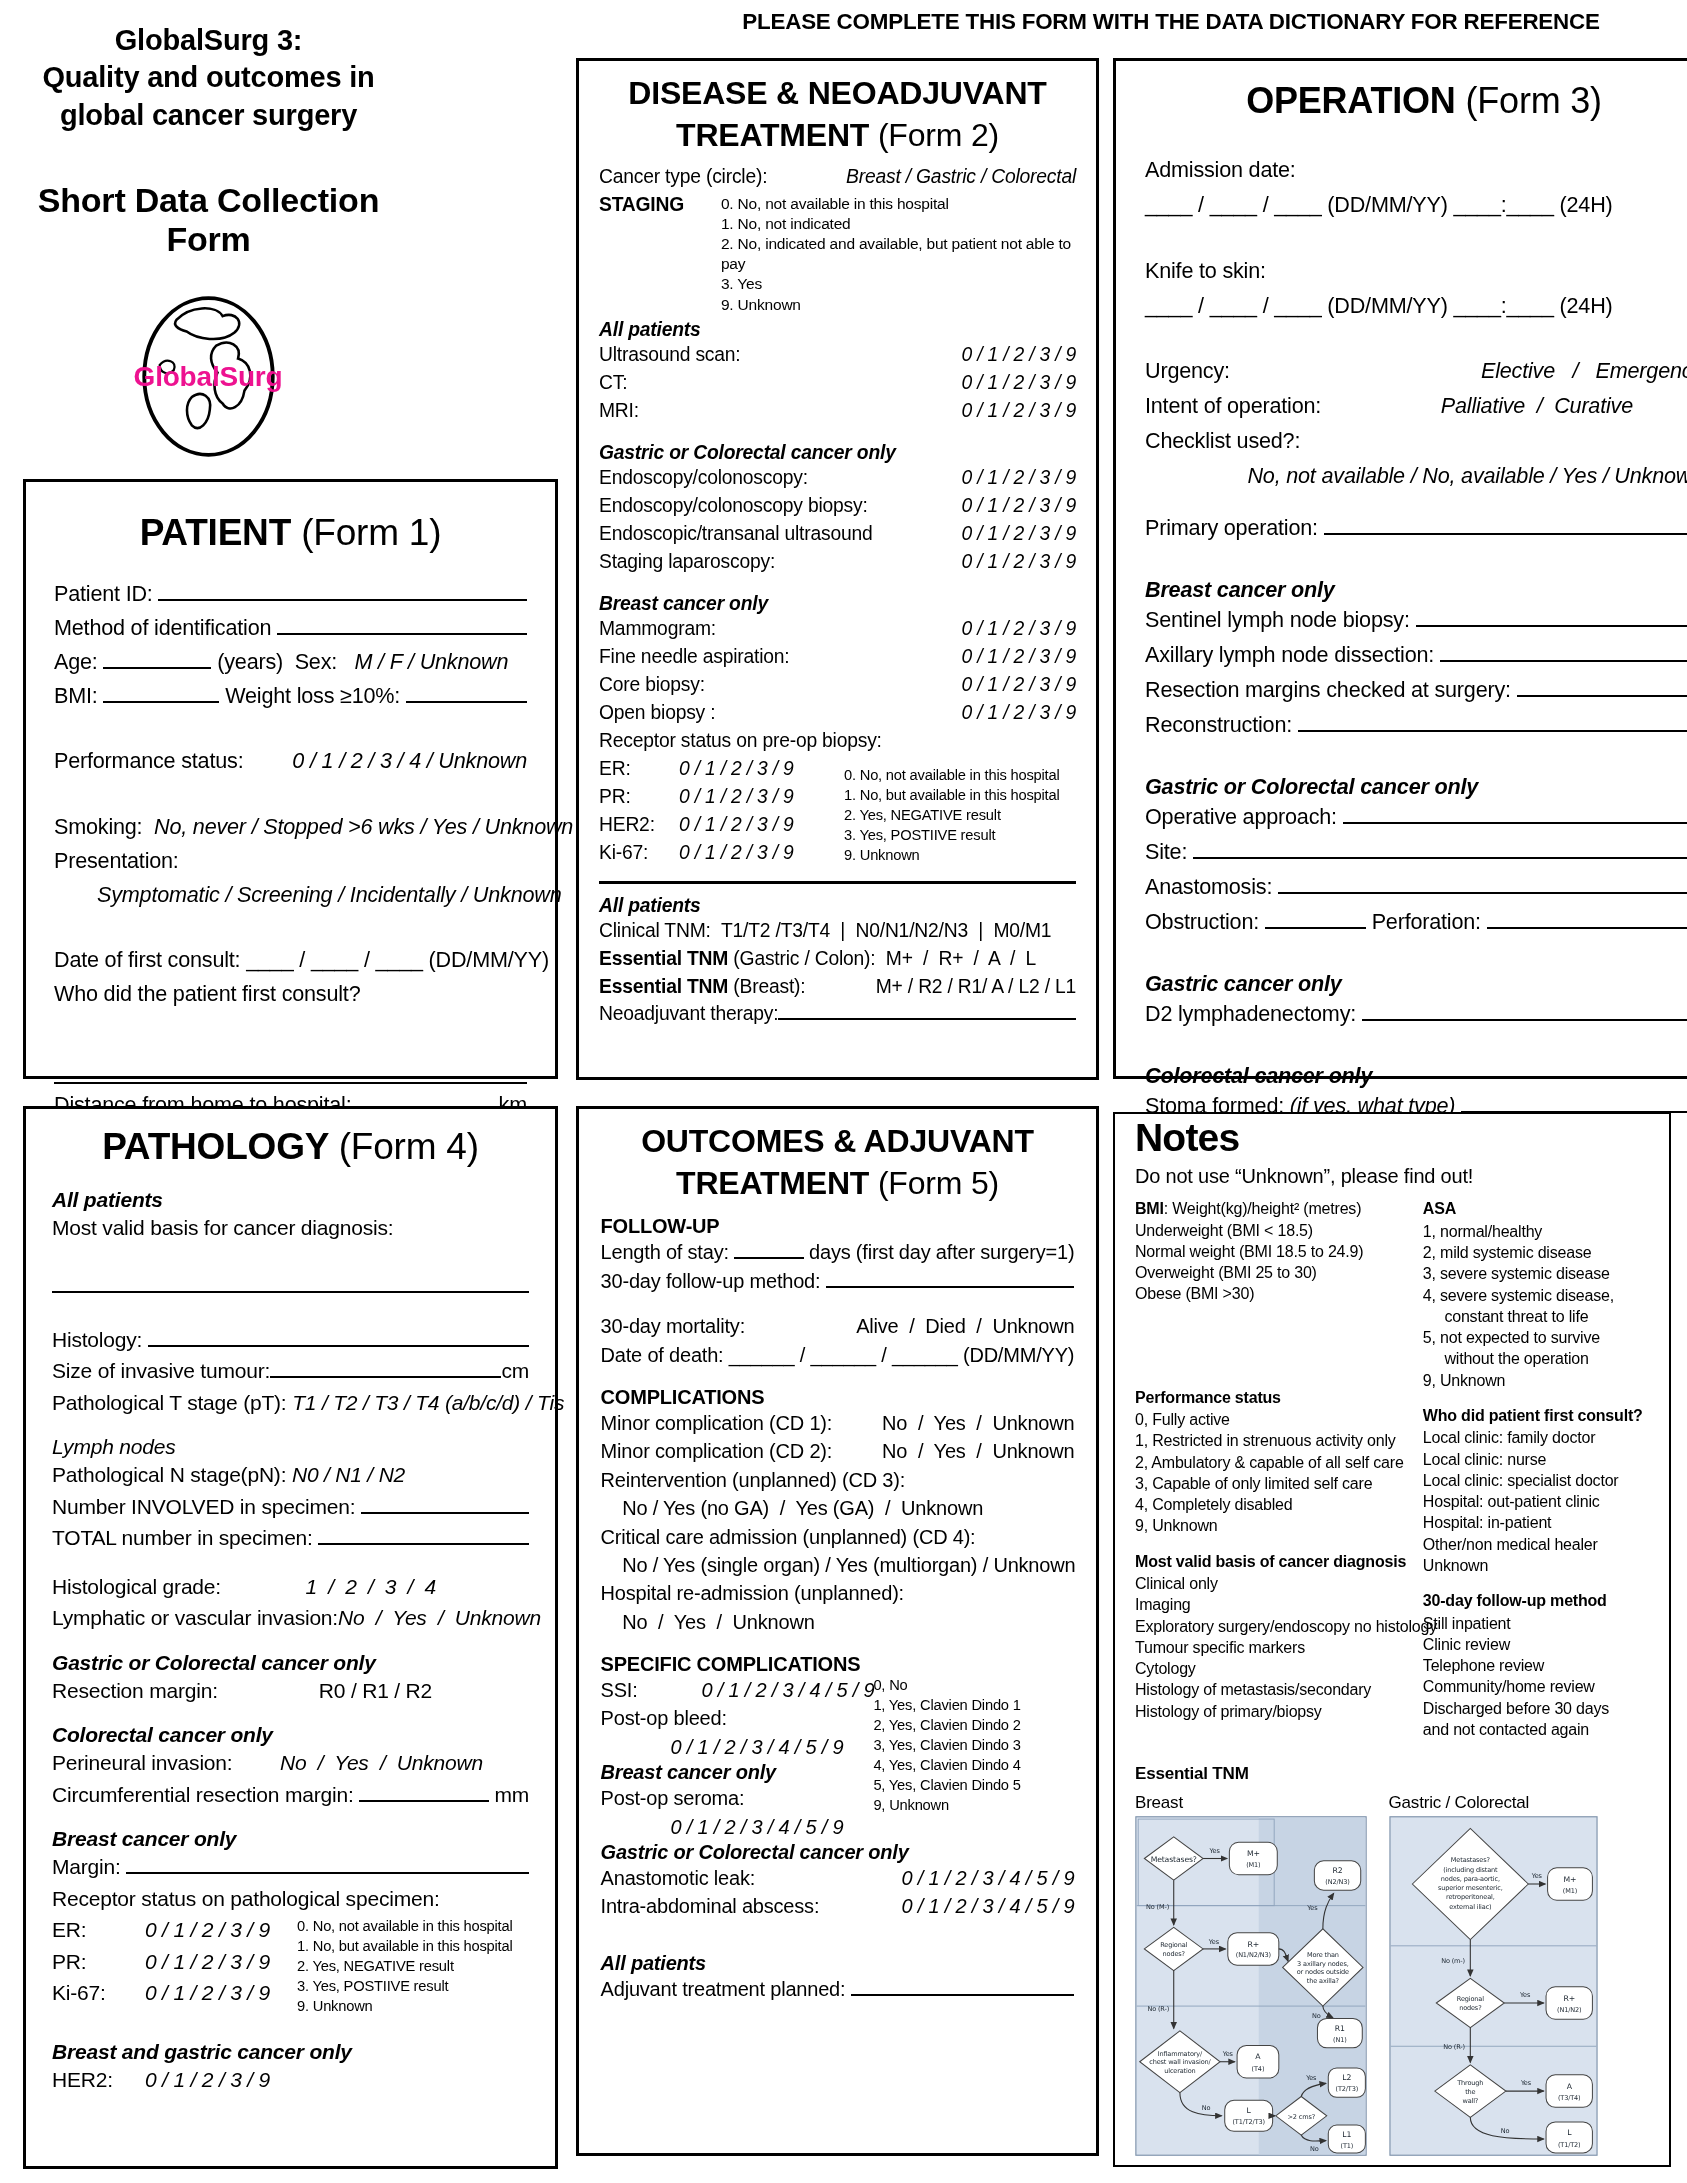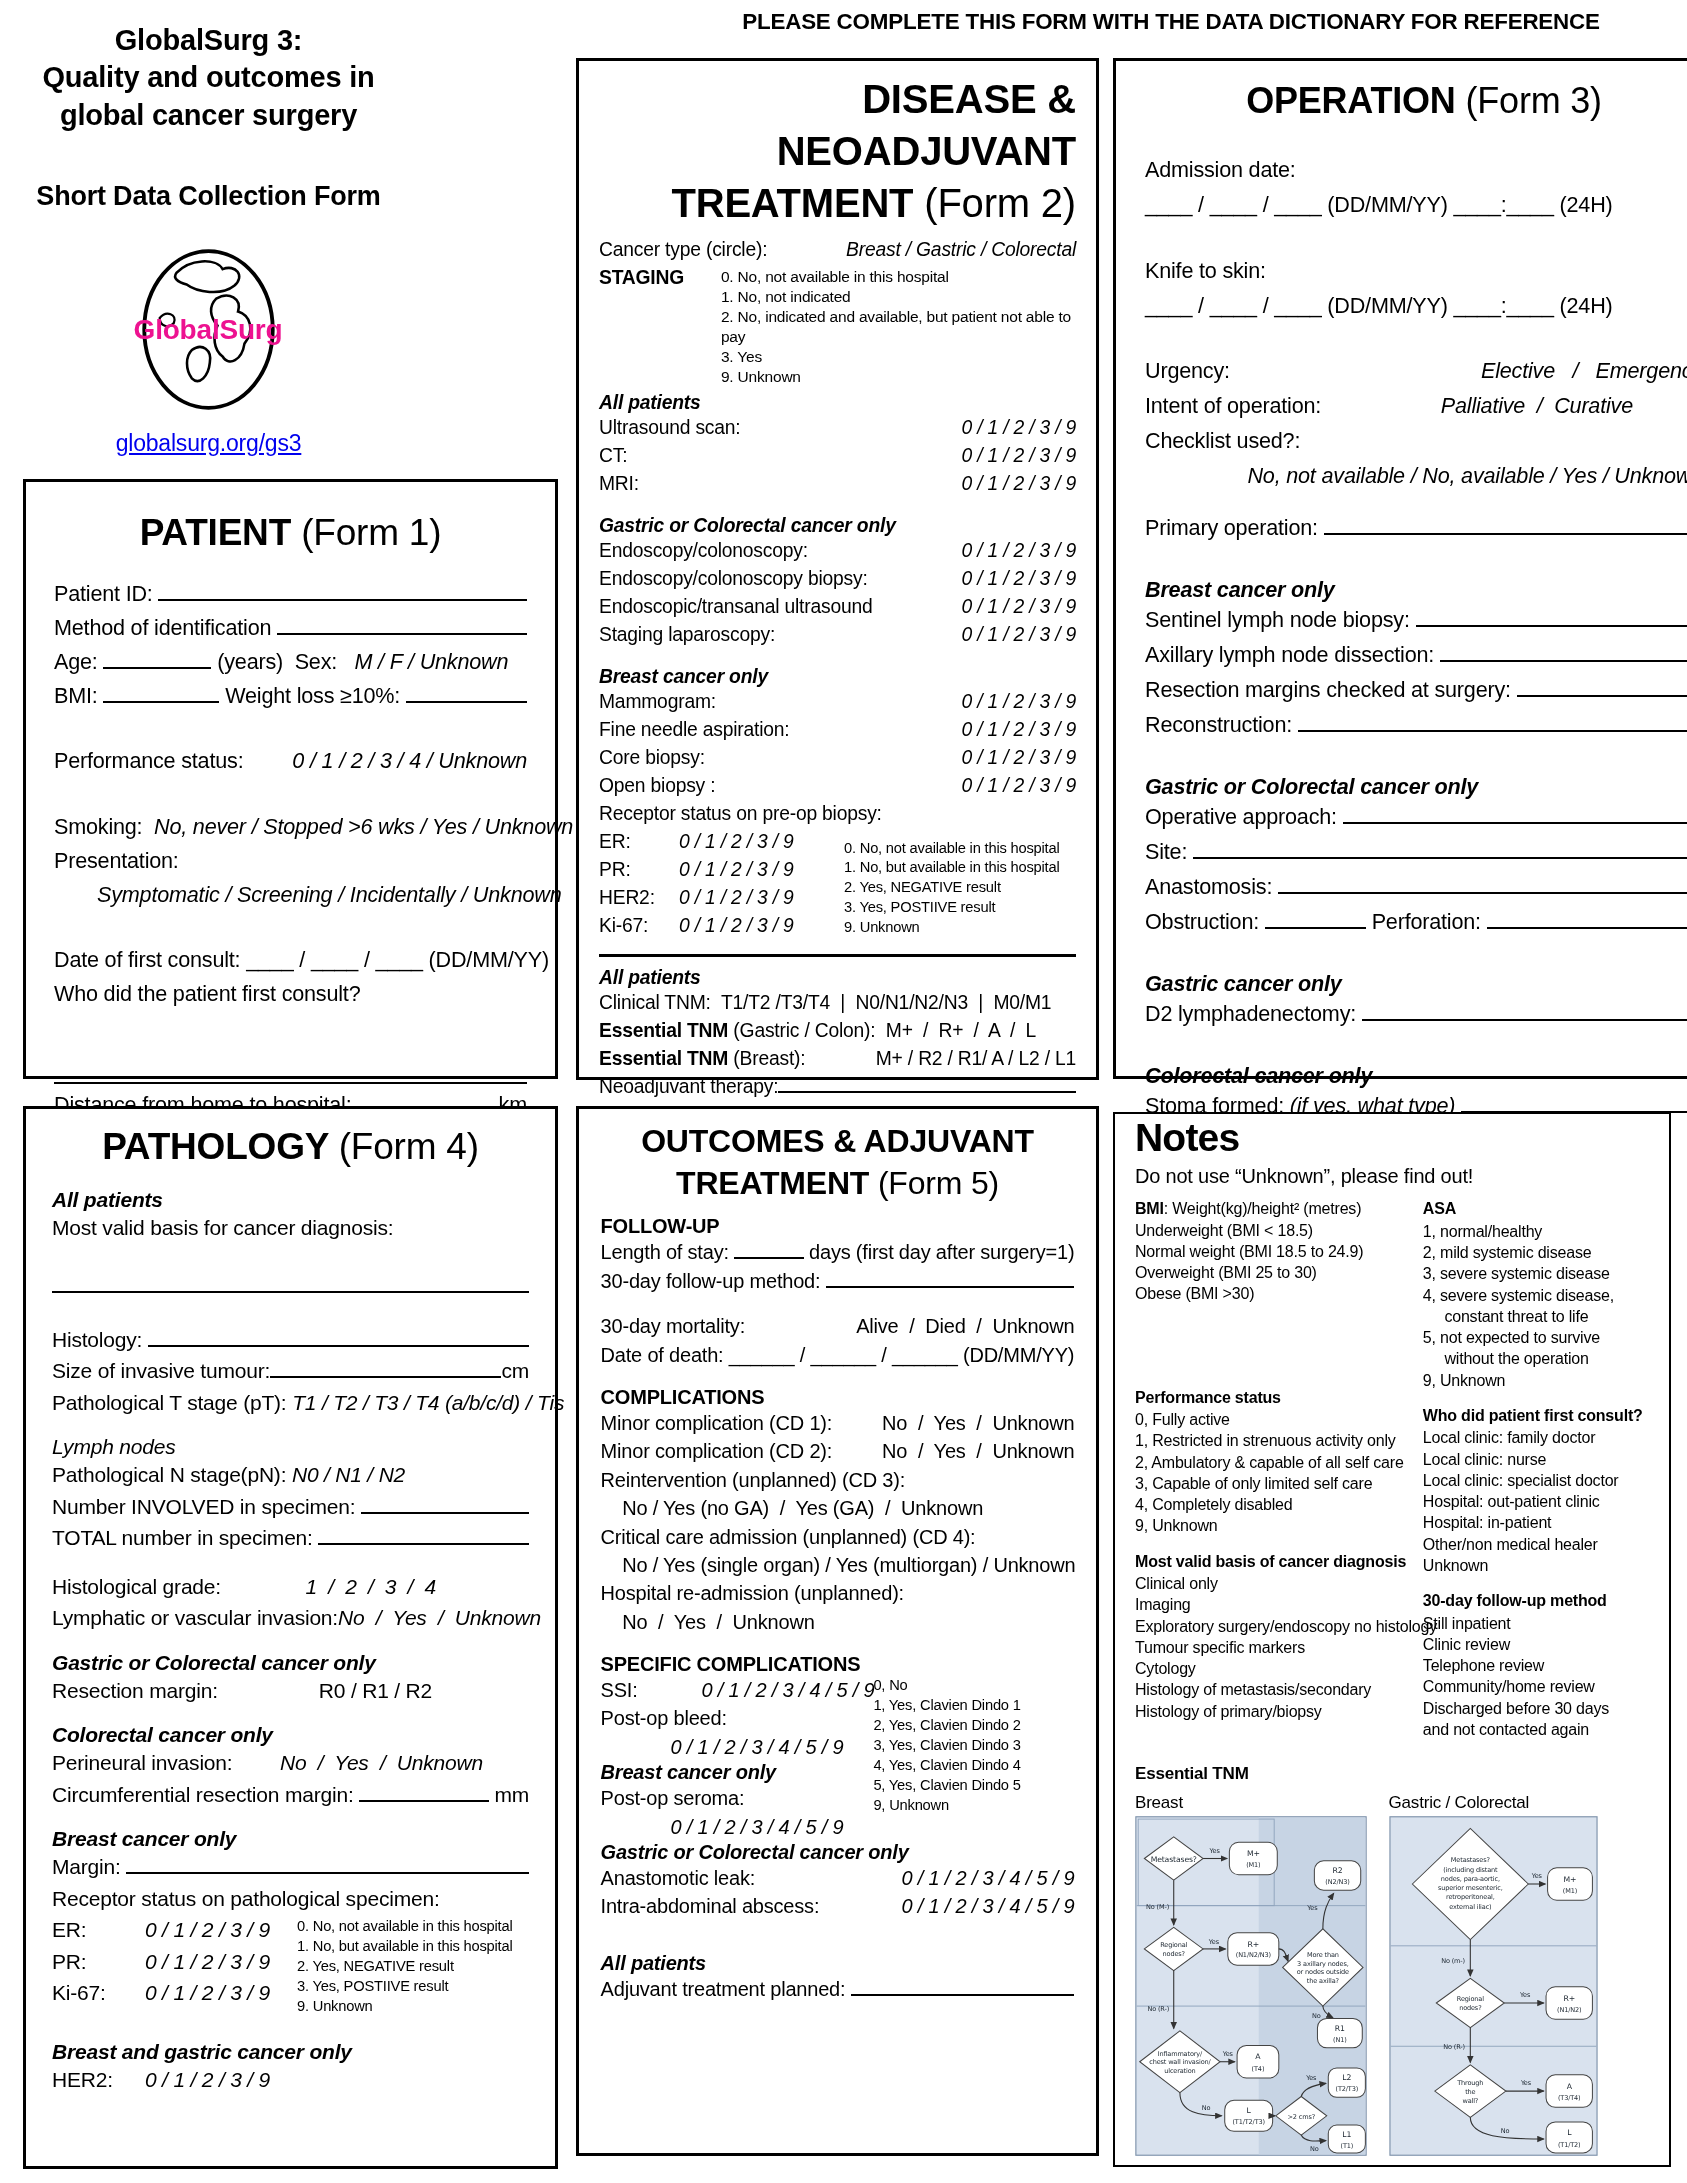--- a/index.html
+++ b/index.html
@@ -27,35 +27,35 @@
   .rel { position:relative; }
   .sidenote { position:absolute; right:0; font-size:14.7px; line-height:1.36; letter-spacing:-0.2px; }
   .pre { white-space:pre; }
   .ind { padding-left:43px; }
   .ind2 { padding-left:21.6px; }
   .nowrap { white-space:nowrap; }
 
   
   #masthead { position:absolute; left:23px; top:21.6px; width:371px; text-align:center; }
   #masthead .mtitle { font-size:29px; font-weight:bold; line-height:1.3; }
-  #masthead .mform { font-size:27px; font-weight:bold; margin-top:46px; }
+  #masthead .mform { font-size:34px; font-weight:bold; margin-top:46px; }
   #globewrap { position:relative; margin:34px auto 0; width:155px; height:167px; }
   #logo-text { position:absolute; left:-93px; top:68px; width:340px; font-size:28px; font-weight:bold; }
   #site-link { display:inline-block; margin-top:17px; font-size:23px; color:#0000EE; text-decoration:underline; }
 
   #instruction { position:absolute; left:680px; top:9.3px; width:982px; text-align:center; font-size:22.4px; font-weight:bold; }
 
   
   #form1 { left:23px; top:479px; width:535px; height:600px; padding:30px 28px; font-size:21.6px; }
   #form1 .title { font-size:37px; margin-bottom:23px; }
   #form1 .r { line-height:1.58; }
 
   
   #form2 { left:576px; top:58px; width:523px; height:1022px; padding:12.4px 20px; font-size:19.3px; }
-  #form2 .title { font-size:40px; line-height:1.3; margin-bottom:6.2px;text-align:right; }
+  #form2 .title { font-size:32px; line-height:1.3; margin-bottom:6.2px; }
   #form2 .r { line-height:1.45; }
   .staging { display:flex; margin:3.1px 0 4.6px; }
   .staging .b { width:130px; font-size:19.3px; }
   .staging .slist { font-size:15.5px; line-height:1.3; letter-spacing:-0.2px; }
   .rcpt-lbl { display:inline-block; width:80px; }
   #tnm-sec { border-top:3.9px solid #000; margin-top:14px; padding-top:10.8px; }
 
   
   #form3 { left:1113px; top:58px; width:622px; height:1021px; padding:18.6px 29px; font-size:21.6px; }
   #form3 .title { font-size:36px; margin-bottom:31px; }

